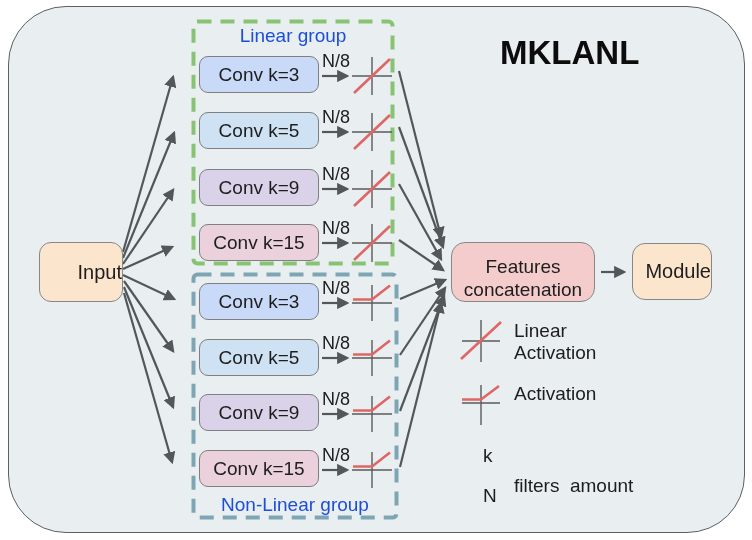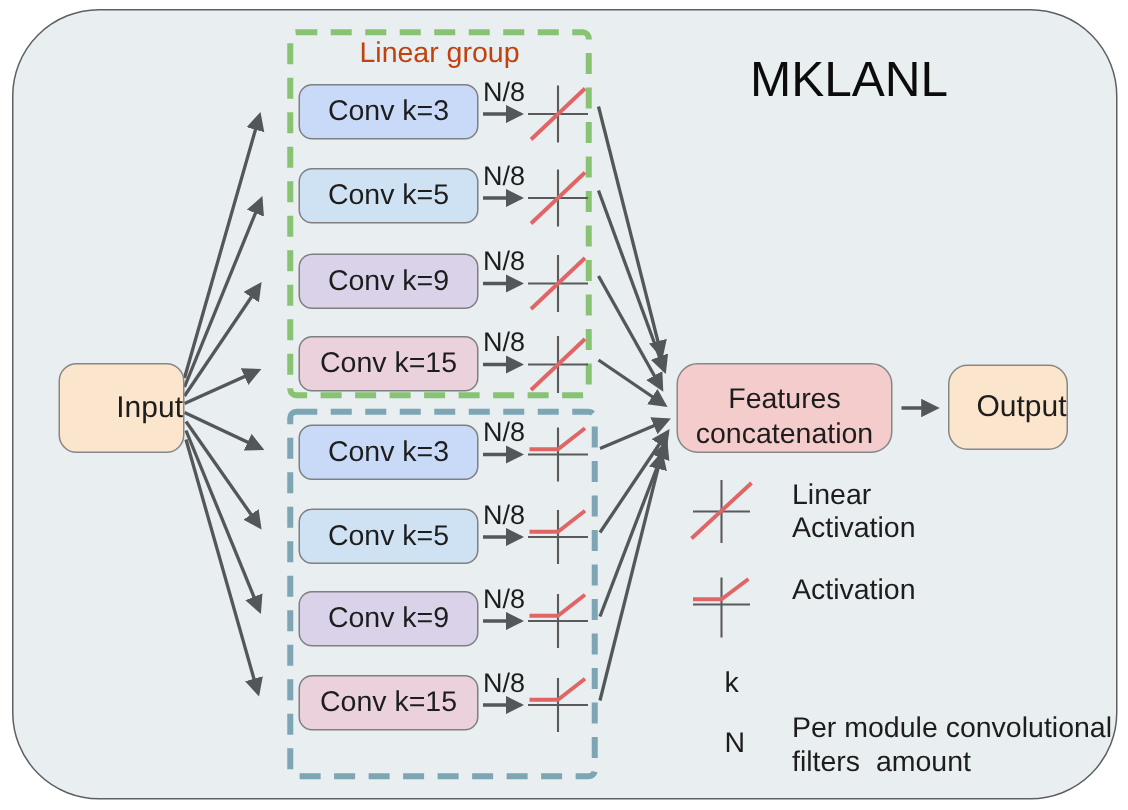--- a/index.html
+++ b/index.html
@@ -18,29 +18,29 @@
     text-align: center; border: 1.3px solid #878787;
   }
   .input-box  { left: 39px; top: 242px; width: 84px; height: 60px; border-radius: 12px; background: #fce5cd; font-size: 20px; }
   .output-box { left: 632px; top: 243px; width: 80px; height: 57px; border-radius: 13px; background: #fce5cd; font-size: 20px; }
   .concat-box { left: 451px; top: 242px; width: 144px; height: 60px; border-radius: 14px; background: #f4cccc; font-size: 19px; line-height: 23px; flex-direction: column; }
   .conv {
     position: absolute; left: 199px; width: 120px; height: 37px; border-radius: 9px;
     border: 1.2px solid #7f7f7f; display: flex; align-items: center; justify-content: center;
     font-size: 19px;
   }
-  .group-label { position: absolute; text-align: center; font-size: 19px; color: #c2410c; }
+  .group-label { position: absolute; text-align: center; font-size: 19px; color: #1d4ed8; }
   .n8 { position: absolute; left: 322px; width: 46px; font-size: 18px; }
   .act-icon { position: absolute; left: 350px; width: 44px; height: 40px; }
   .leg-icon { position: absolute; left: 458px; width: 46px; height: 46px; }
   .title {
-    position: absolute; left: 500px; top: 30px; font-size: 33px; font-weight: normal;
+    position: absolute; left: 500px; top: 30px; font-size: 33px; font-weight: bold;
     line-height: 46px; color: #0c0c0c; white-space: nowrap;
   }
-  .leg-text { position: absolute; left: 514px; font-size: 19px; line-height: 21.5px; color: #1d1d1d; margin-left: 14px; }
+  .leg-text { position: absolute; left: 514px; font-size: 19px; line-height: 21.5px; color: #1d1d1d; }
   .leg-sym  { position: absolute; left: 483px; font-size: 19px; color: #1d1d1d; }
   .pre { white-space: pre; }
   svg .axis { stroke: #5a5a5a; stroke-width: 1.4; }
   svg .red  { stroke: #e06666; stroke-width: 2.6; fill: none; }
   svg .arrow { stroke: #53575a; stroke-width: 2.2; fill: none; }
 </style>
 </head>
 <body>
 
 <div class="canvas">
@@ -96,30 +96,31 @@
     <g>
       <line class="arrow" x1="601" y1="272" x2="624" y2="272" marker-end="url(#ah)"></line>
     </g>
   </svg>
 
   <div class="title">
     <div>MKLANL</div>
   </div>
 
   <div class="group-label" style="left:193px; top:25px; width:200px;">Linear group</div>
+  <div class="group-label" style="left:193px; top:494px; width:204px;">Non-Linear group</div>
 
   <div class="node input-box">
     <span>Input</span>
   </div>
   <div class="node concat-box">
     <div>Features</div>
     <div>concatenation</div>
   </div>
   <div class="node output-box">
-    <span>Output</span>
+    <span>Module</span>
   </div>
 
   <div class="conv" style="top: 56px; background: rgb(201, 218, 248);">Conv k=3</div>
   <div class="conv" style="top: 112px; background: rgb(207, 226, 243);">Conv k=5</div>
   <div class="conv" style="top: 169px; background: rgb(217, 210, 233);">Conv k=9</div>
   <div class="conv" style="top: 224px; background: rgb(234, 209, 220);">Conv k=15</div>
 
   <div class="conv" style="top: 283px; background: rgb(201, 218, 248);">Conv k=3</div>
   <div class="conv" style="top: 339px; background: rgb(207, 226, 243);">Conv k=5</div>
   <div class="conv" style="top: 394px; background: rgb(217, 210, 233);">Conv k=9</div>
@@ -212,16 +213,15 @@
       </svg>
   </div>
   <div class="leg-text" style="top:383px">
     <div>Activation</div>
   </div>
 
   <div class="leg-sym" style="top:445px">k</div>
 
   <div class="leg-sym" style="top:485px">N</div>
   <div class="leg-text" style="top:475px; line-height:22.5px;">
-    <div>Per module convolutional</div>
     <div class="pre">filters  amount</div>
   </div>
 </div>
 
 </body></html>

